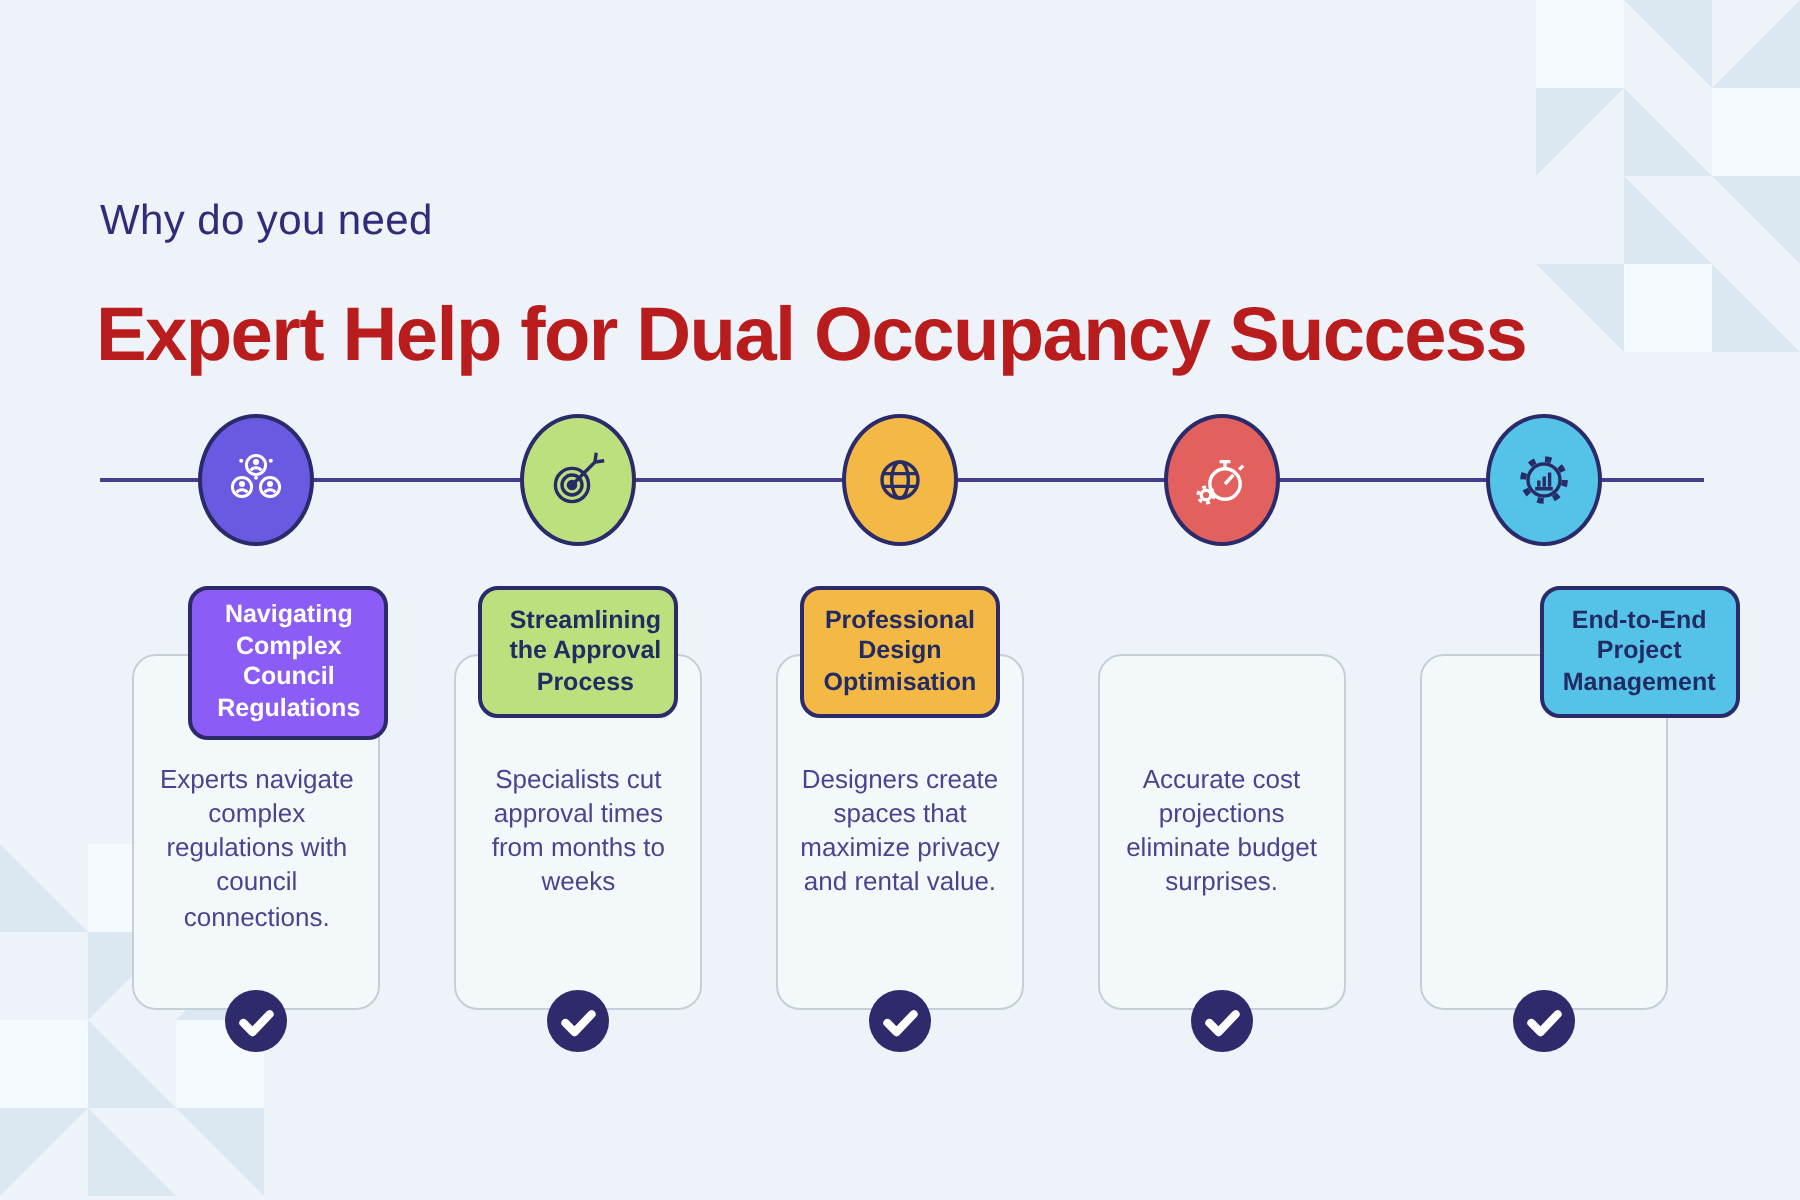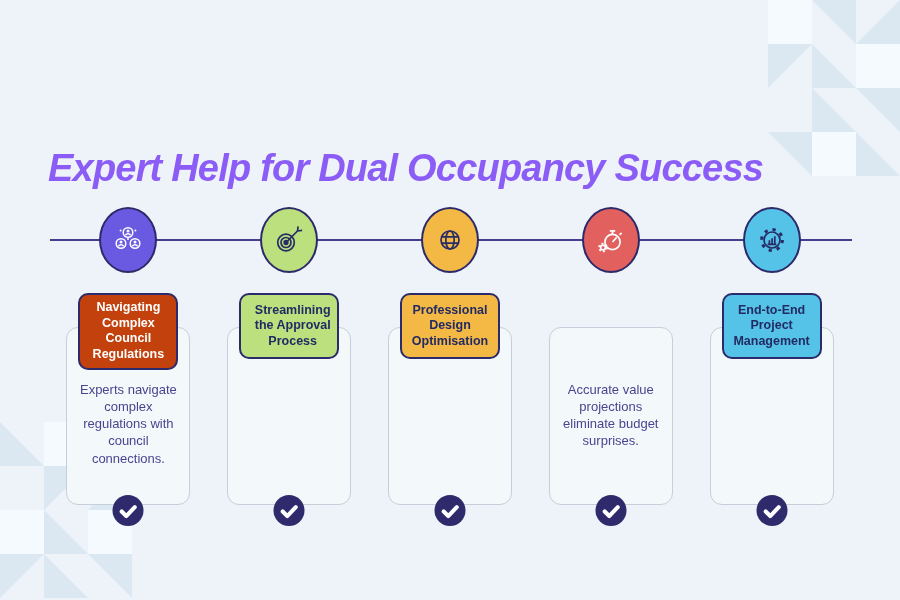--- a/index.html
+++ b/index.html
@@ -118,21 +118,22 @@
       <polygon points="88,0 132,0 88,44"></polygon>
       <polygon points="44,44 88,44 44,88"></polygon>
       <polygon points="132,44 132,88 88,88"></polygon>
       <polygon points="44,88 88,132 44,132"></polygon>
       <polygon points="0,132 44,132 0,176"></polygon>
       <polygon points="88,132 132,132 132,176"></polygon>
       <polygon points="44,132 88,176 44,176"></polygon>
     </g>
   </svg>
 
-  <div class="title" style="color: #8b5cf6; font-style: italic;">Expert Help for Dual Occupancy Success</div>
+  <div class="kicker" style="color: rgb(50, 44, 120);">Why do you need</div>
+  <div class="title" style="color: #b91c1c;">Expert Help for Dual Occupancy Success</div>
 
   <div class="timeline-line" style="background-color: rgb(70, 60, 144);"></div>
 
   <div class="columns">
 
     <div class="column">
       <div class="icon-ellipse" style="background-color: rgb(106, 90, 226);">
         <svg width="36" height="36" viewBox="0 0 36 36" aria-hidden="true">
           <g fill="none" stroke="#ffffff" stroke-width="1.5">
             <circle cx="18" cy="10.5" r="4.8"></circle>
@@ -146,21 +147,21 @@
             <path d="M22.3 24.2a3.4 3.4 0 0 1 5.4 0"></path>
           </g>
           <g fill="#ffffff">
             <circle cx="10.6" cy="8.4" r="1"></circle>
               <circle cx="25.4" cy="8.4" r="1"></circle>
               <circle cx="18" cy="16.9" r="1"></circle>
           </g>
         </svg>
       </div>
       <div class="step-card"></div>
-      <div class="label-box" style="background-color: #c2410c; color: rgb(255, 255, 255);">Navigating Complex Council Regulations</div>
+      <div class="label-box" style="background-color: #8b5cf6; color: rgb(255, 255, 255); margin-left: 16px;">Navigating Complex Council Regulations</div>
       <div class="step-desc">Experts navigate complex regulations with council connections.</div>
       <div class="check-badge">
         <svg width="32" height="32" viewBox="0 0 32 32" aria-hidden="true">
           <path d="M9.5 16.5l4.7 4.7L23 12" fill="none" stroke="#ffffff" stroke-width="4.2" stroke-linecap="round" stroke-linejoin="round"></path>
         </svg>
       </div>
     </div>
 
     <div class="column">
       <div class="icon-ellipse" style="background-color: rgb(188, 224, 126);">
@@ -169,39 +170,41 @@
             <circle cx="15" cy="20.5" r="8.3"></circle>
             <circle cx="15" cy="20.5" r="5"></circle>
             <circle cx="15" cy="20.5" r="1.8" fill="#272c66"></circle>
             <path d="M15 20.5L26.5 9"></path>
             <path d="M26.5 9l0.6-4.6M26.5 9l4.6-0.6"></path>
           </g>
         </svg>
       </div>
       <div class="step-card"></div>
       <div class="label-box" style="background-color: rgb(188, 224, 126); color: rgb(35, 43, 99); padding-left: 11px;">Streamlining the Approval Process</div>
+      <div class="step-desc">Specialists cut approval times from months to weeks</div>
       <div class="check-badge">
         <svg width="32" height="32" viewBox="0 0 32 32" aria-hidden="true">
           <path d="M9.5 16.5l4.7 4.7L23 12" fill="none" stroke="#ffffff" stroke-width="4.2" stroke-linecap="round" stroke-linejoin="round"></path>
         </svg>
       </div>
     </div>
 
     <div class="column">
       <div class="icon-ellipse" style="background-color: rgb(244, 184, 69);">
         <svg width="36" height="36" viewBox="0 0 36 36" aria-hidden="true">
           <g fill="none" stroke="#272c66" stroke-width="1.7">
             <circle cx="18" cy="18" r="9"></circle>
             <ellipse cx="18" cy="18" rx="4.2" ry="9"></ellipse>
             <path d="M9.6 14.8h16.8M9.6 21.2h16.8"></path>
           </g>
         </svg>
       </div>
       <div class="step-card"></div>
       <div class="label-box" style="background-color: rgb(244, 184, 69); color: rgb(35, 43, 99);">Professional Design Optimisation</div>
+      <div class="step-desc">Designers create spaces that maximize privacy and rental value.</div>
       <div class="check-badge">
         <svg width="32" height="32" viewBox="0 0 32 32" aria-hidden="true">
           <path d="M9.5 16.5l4.7 4.7L23 12" fill="none" stroke="#ffffff" stroke-width="4.2" stroke-linecap="round" stroke-linejoin="round"></path>
         </svg>
       </div>
     </div>
 
     <div class="column">
       <div class="icon-ellipse" style="background-color: rgb(226, 97, 95);">
         <svg width="36" height="36" viewBox="0 0 36 36" aria-hidden="true">
@@ -209,40 +212,40 @@
             <circle cx="19.5" cy="20" r="7.6"></circle>
             <path d="M19.5 12.4V9.2M16.8 8.8h5.4"></path>
             <path d="M19.5 20l4.2-4.6"></path>
             <path d="M26.6 12.8l2-2"></path>
             <circle cx="10" cy="25.5" r="2.4"></circle>
             <circle cx="10" cy="25.5" r="4" stroke-width="1.6" stroke-dasharray="2 2.2"></circle>
           </g>
         </svg>
       </div>
       <div class="step-card"></div>
-      <div class="step-desc">Accurate value projections eliminate budget surprises.</div>
+      <div class="step-desc">Accurate cost projections eliminate budget surprises.</div>
       <div class="check-badge">
         <svg width="32" height="32" viewBox="0 0 32 32" aria-hidden="true">
           <path d="M9.5 16.5l4.7 4.7L23 12" fill="none" stroke="#ffffff" stroke-width="4.2" stroke-linecap="round" stroke-linejoin="round"></path>
         </svg>
       </div>
     </div>
 
     <div class="column">
       <div class="icon-ellipse" style="background-color: rgb(85, 195, 232);">
         <svg width="36" height="36" viewBox="0 0 36 36" aria-hidden="true">
           <g fill="none" stroke="#272c66">
             <circle cx="18" cy="18" r="8" stroke-width="1.7"></circle>
             <circle cx="18" cy="18" r="10.4" stroke-width="3" stroke-dasharray="3.2 5"></circle>
             <path stroke-width="1.7" d="M13.6 22.4h8.8M15.4 21.4v-3.2M18.1 21.4v-5.2M20.8 21.4v-7.2"></path>
           </g>
         </svg>
       </div>
       <div class="step-card"></div>
-      <div class="label-box" style="background-color: rgb(85, 195, 232); color: rgb(35, 43, 99);">End-to-End Project Management</div>
+      <div class="label-box" style="background-color: rgb(85, 195, 232); color: rgb(35, 43, 99); margin-left: 48px;">End-to-End Project Management</div>
       <div class="check-badge">
         <svg width="32" height="32" viewBox="0 0 32 32" aria-hidden="true">
           <path d="M9.5 16.5l4.7 4.7L23 12" fill="none" stroke="#ffffff" stroke-width="4.2" stroke-linecap="round" stroke-linejoin="round"></path>
         </svg>
       </div>
     </div>
 
   </div>
 </div>
 

